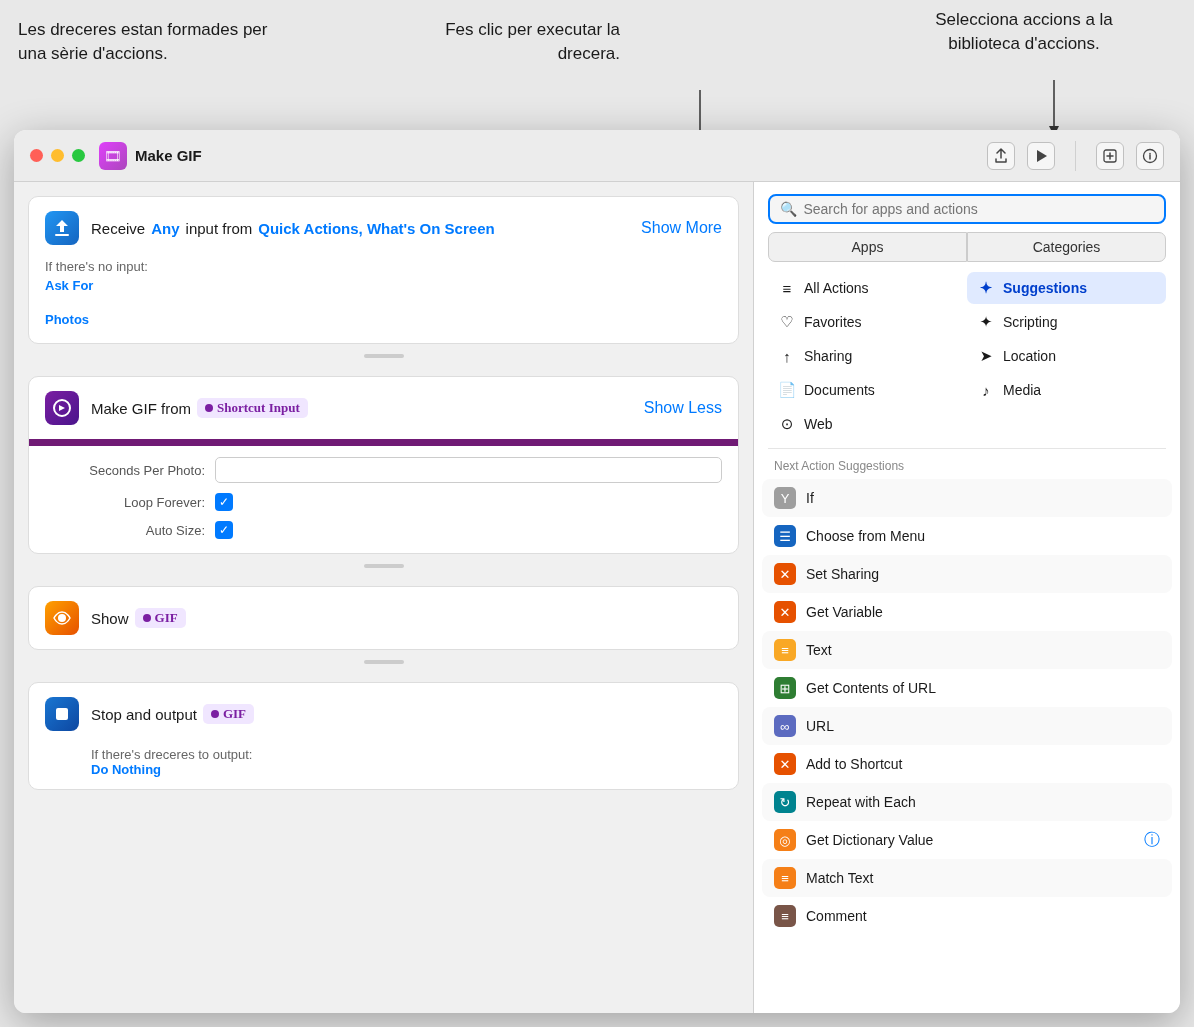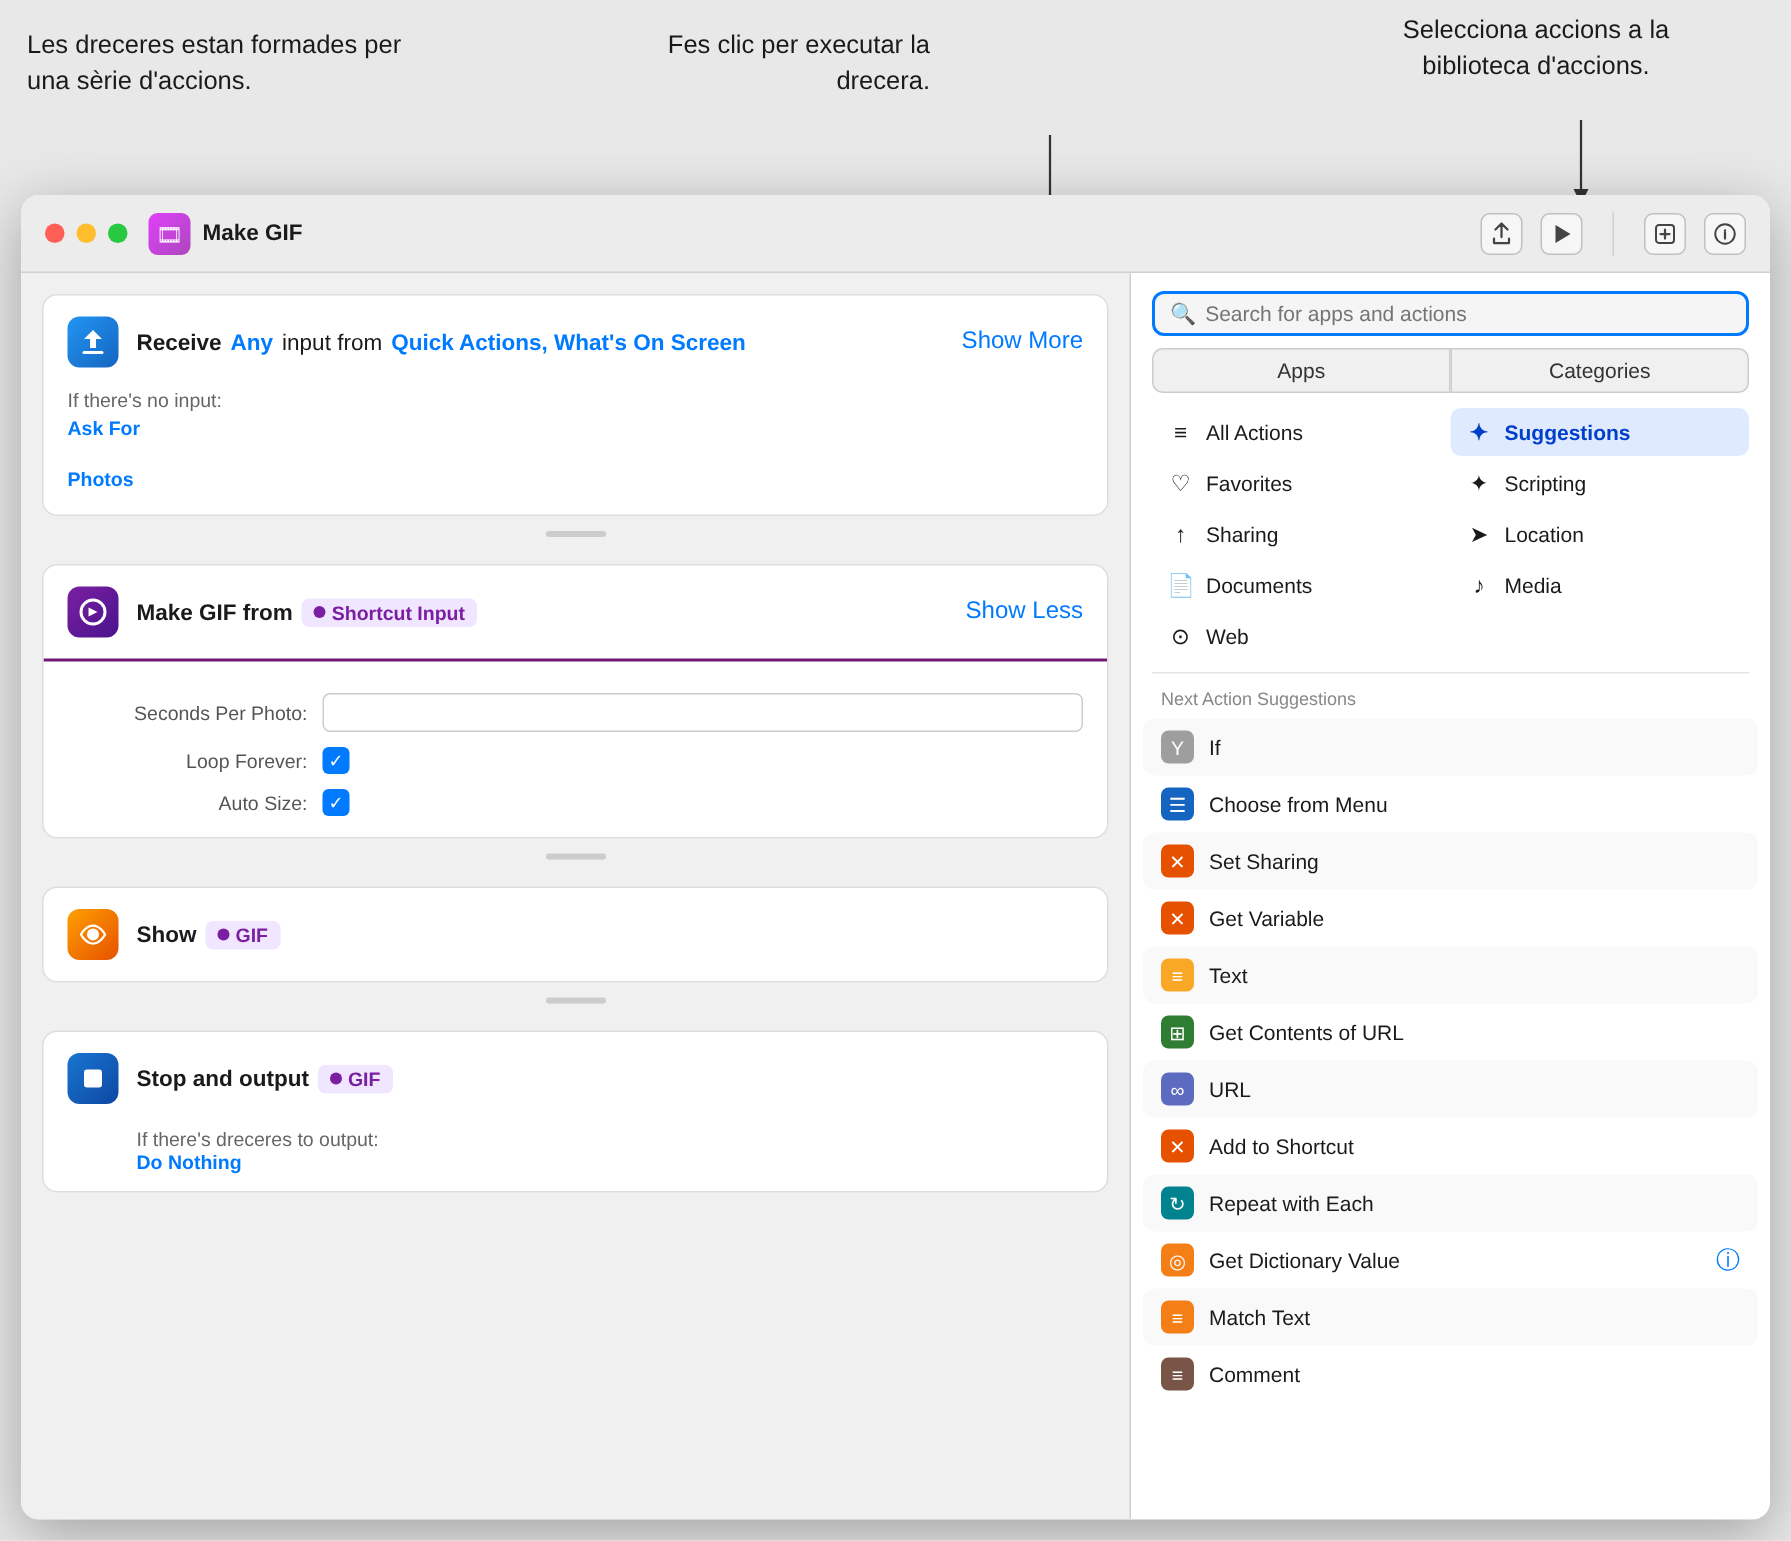--- a/index.html
+++ b/index.html
@@ -169,21 +169,21 @@
 
     .action-text {
       flex: 1;
       font-size: 15px;
       color: #1a1a1a;
       display: flex;
       align-items: center;
       gap: 6px;
       flex-wrap: wrap;
     }
-    .action-text strong { font-weight: 700; }
+    .action-text strong { font-weight: 400; }
     .action-link {
       color: #007AFF;
       font-weight: 600;
       cursor: pointer;
     }
     .show-more-btn {
       color: #007AFF;
       font-size: 16px;
       cursor: pointer;
       margin-left: auto;
@@ -192,22 +192,22 @@
     
     .action-sub {
       padding: 0 16px 12px 16px;
       font-size: 13px;
       color: #666;
     }
     .action-sub span { display: block; margin-bottom: 4px; }
 
     
     .make-gif-body {
-      padding: 11px 16px 14px 16px;
-      border-top: 2px solid #701a75;
+      padding: 1px 16px 14px 16px;
+      border-top: 7px solid #701a75;
     }
     .field-row {
       display: flex;
       align-items: center;
       margin-top: 10px;
       gap: 10px;
     }
     .field-label {
       font-size: 13px;
       color: #555;
@@ -239,20 +239,21 @@
     .gif-badge {
       display: inline-flex;
       align-items: center;
       gap: 4px;
       background: #f0e6ff;
       border-radius: 5px;
       padding: 2px 8px;
       font-size: 13px;
       color: #7B1FA2;
       font-weight: 600;
+      font-family: Liberation Serif, serif;
     }
     .gif-badge-dot {
       width: 8px;
       height: 8px;
       background: #7B1FA2;
       border-radius: 50%;
     }
 
     
     .action-card-subtext {

